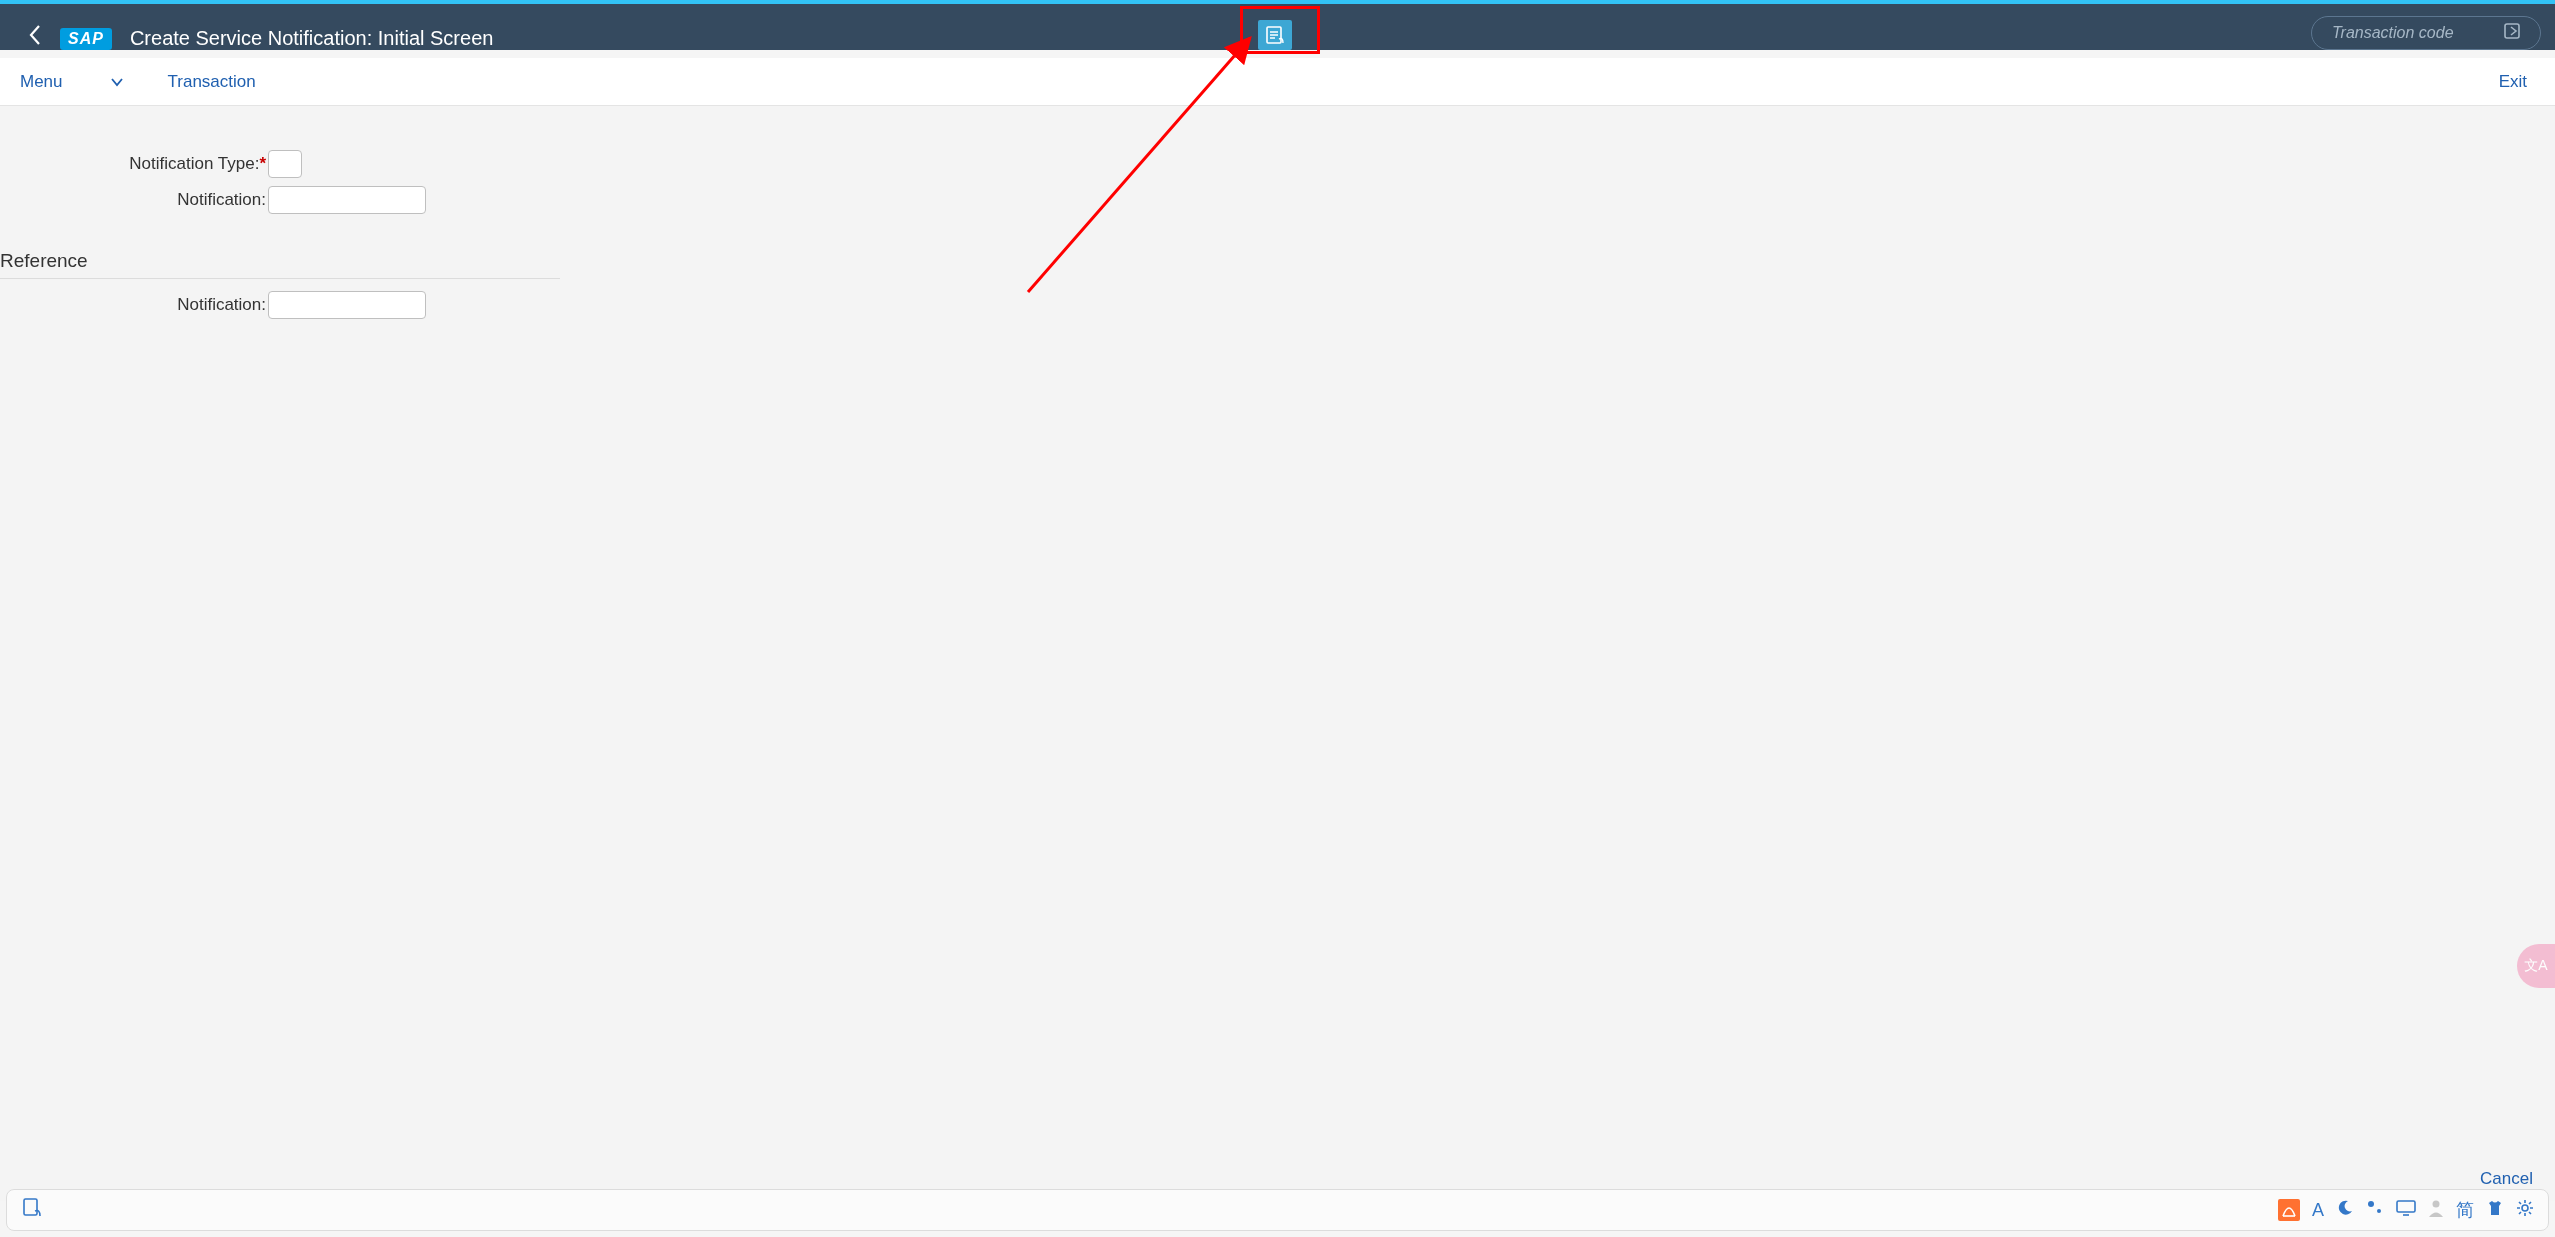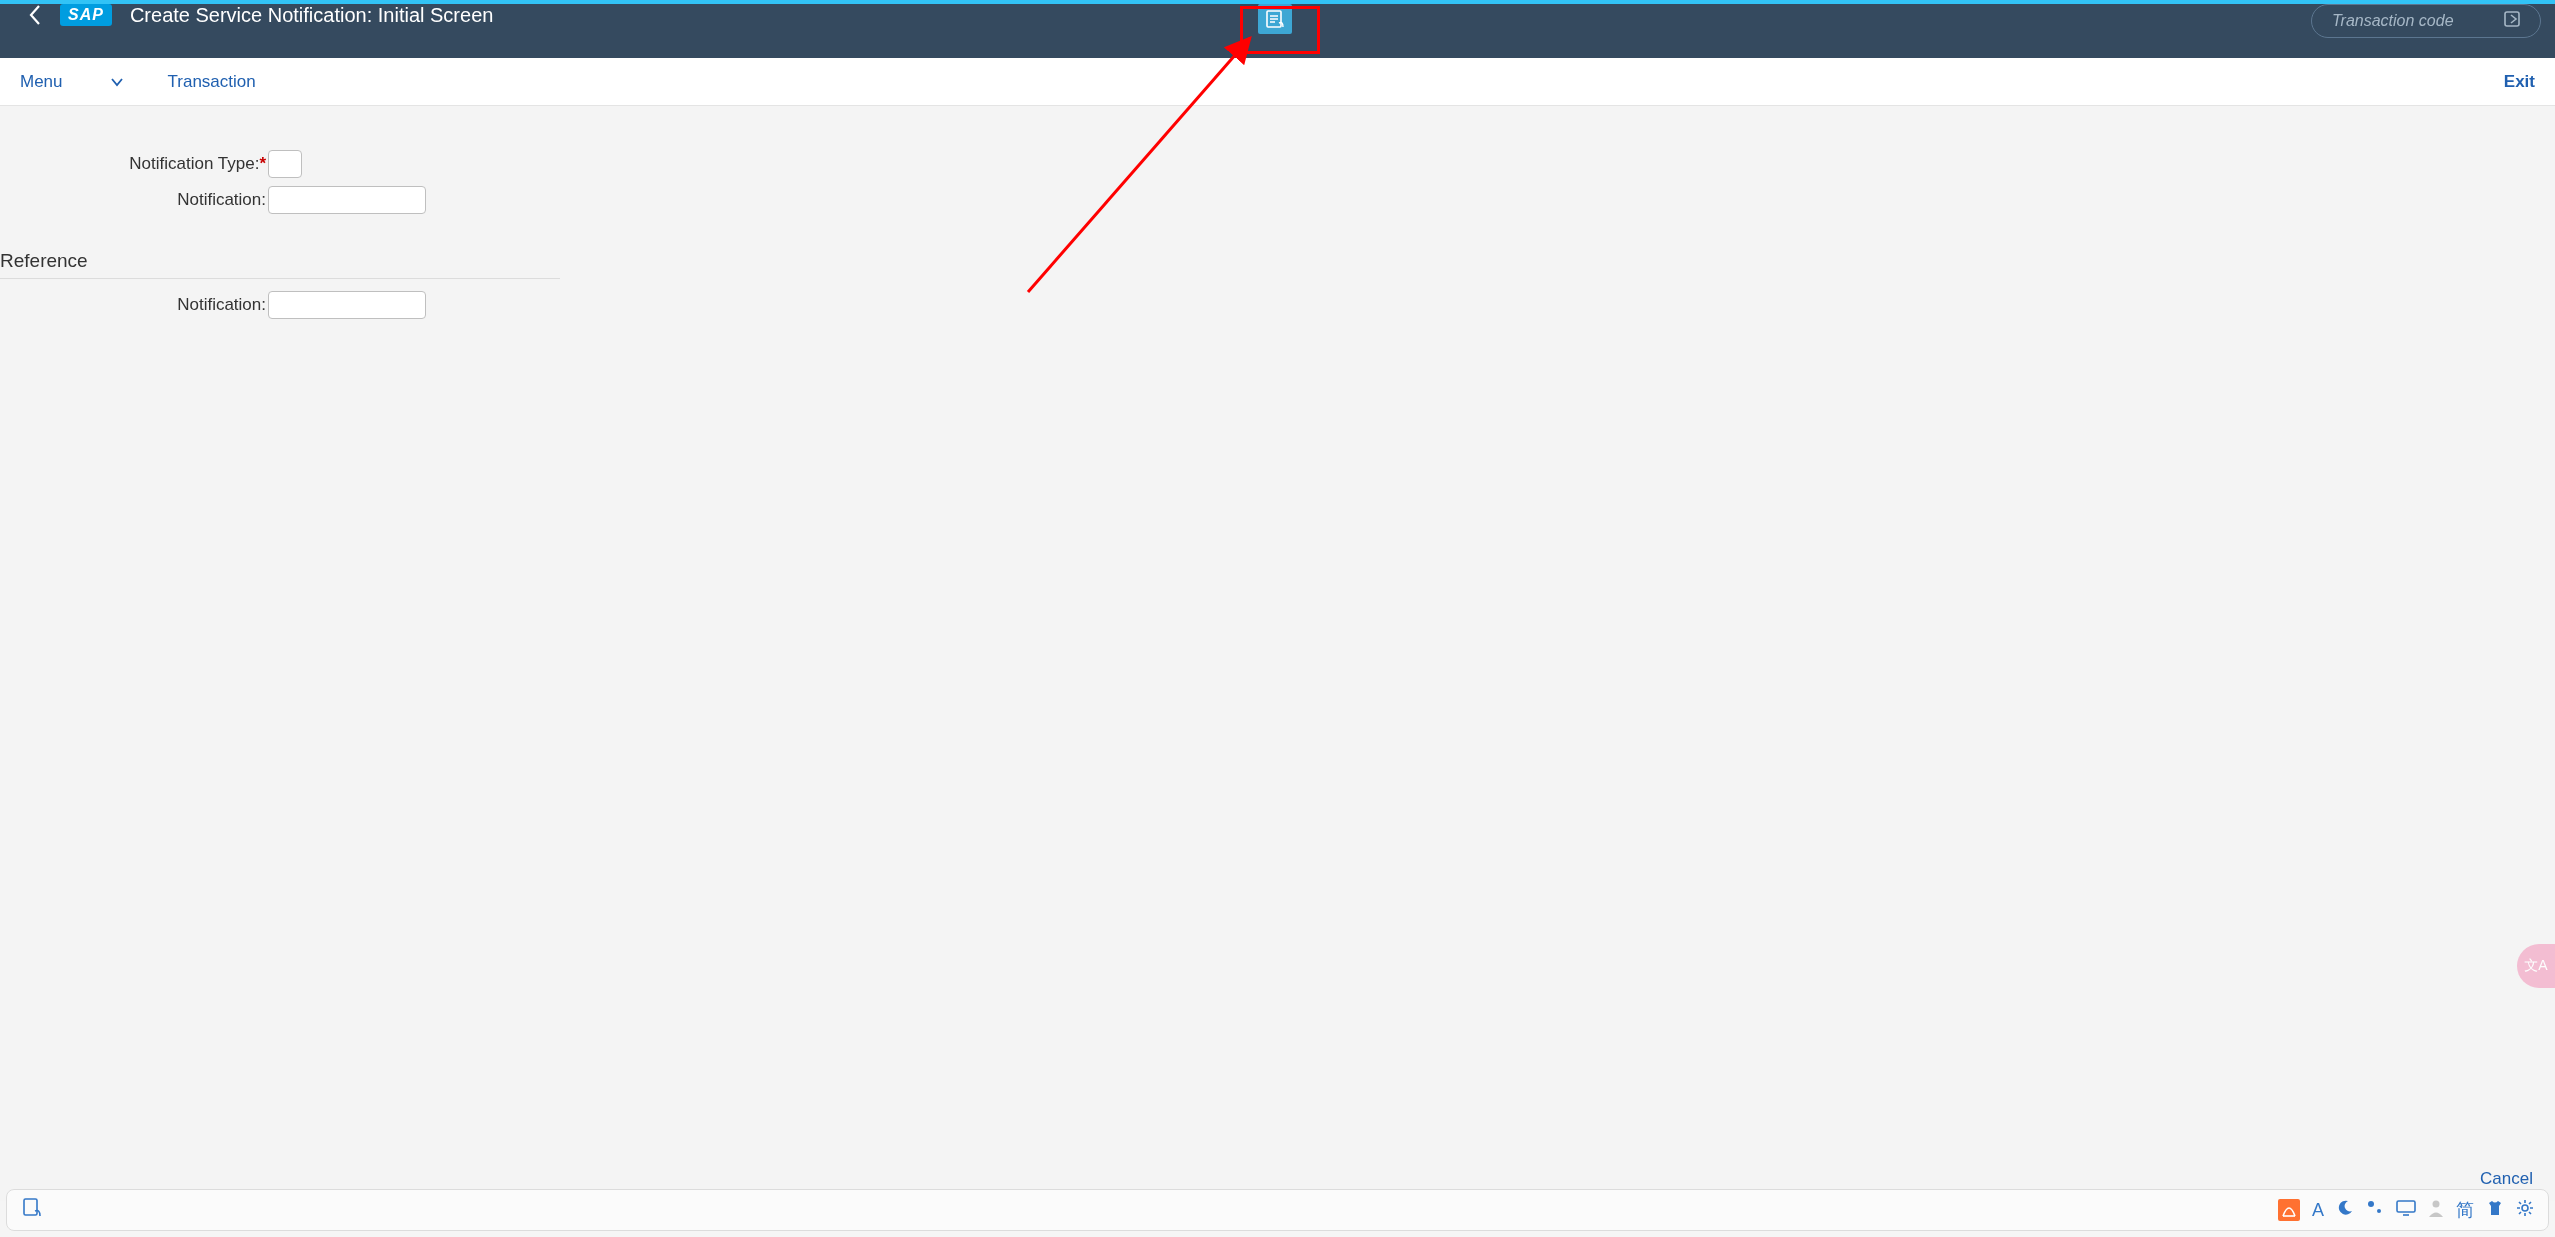--- a/index.html
+++ b/index.html
@@ -2,22 +2,22 @@
 <html><head>
 <meta charset="utf-8">
 <style>
   * { margin:0; padding:0; box-sizing:border-box; font-family:Arial,Helvetica,sans-serif; }
   html,body { width:100%; height:100%; background:#f5f5f5; overflow:hidden; }
 
   
   .accent { position:fixed; top:0; left:0; right:0; height:4px; background:#32c3f6; }
 
   
-  .header { position:fixed; top:4px; left:0; right:0; height:54px; background:#354a5f;
-            display:flex; align-items:flex-start; color:#fff; z-index:10; }
+  .header { position:fixed; top:4px; left:0; right:0; height:46px; background:#354a5f;
+            display:flex; align-items:flex-end; color:#fff; z-index:10; }
   .back { padding:0 18px 0 28px; cursor:pointer; }
   .sap-logo { background:#009de0; color:#fff; font-weight:bold; font-size:16px;
               padding:2px 8px; border-radius:3px; font-style:italic; letter-spacing:1px;
               margin-right:18px; }
   .header-title { font-size:20px; font-weight:500; }
   .center-icon { position:absolute; left:50%; transform:translateX(-20px);
                  width:34px; height:30px; background:#3da7d4; display:flex;
                  align-items:center; justify-content:center; border-radius:2px; }
   .tx-area { margin-left:auto; display:flex; align-items:center; padding-right:32px; }
   .tx-input { border:1px solid #5c7690; background:transparent; border-radius:20px;
@@ -30,21 +30,21 @@
   .red-box { position:fixed; top:6px; left:1240px; width:80px; height:48px;
              border:3px solid #ff0000; pointer-events:none; z-index:30; }
   .arrow svg { position:fixed; top:30px; left:1020px; pointer-events:none; z-index:30; }
 
   
   .menubar { position:fixed; top:58px; left:0; right:0; height:48px; background:#fff;
              border-bottom:1px solid #e4e4e4; display:flex; align-items:center;
              padding:0 20px; z-index:9; }
   .menu-item { color:#2060b0; font-size:17px; margin-right:44px; cursor:pointer;
                display:flex; align-items:center;gap:41px; }
-  .menu-item.exit { margin-left:auto; margin-right:0;font-weight:bold; }
+  .menu-item.exit { margin-left:auto; margin-right:8px; }
   .chev { margin-left:6px; }
 
   
   .content { position:fixed; top:106px; left:0; right:0; bottom:36px; overflow:auto;
              background:#f4f4f4; }
   .form-block { padding:44px 0 0 0; }
   .form-row { display:flex; align-items:center; margin-bottom:8px; }
   .form-label { width:268px; text-align:right; color:#333; font-size:17px; padding-right:2px;padding-left:10px; }
   .req { color:#c80000; font-weight:bold; }
   .inp { height:28px; border:1px solid #bfbfbf; border-radius:4px; background:#fff; padding:0 6px; font-size:15px; }

